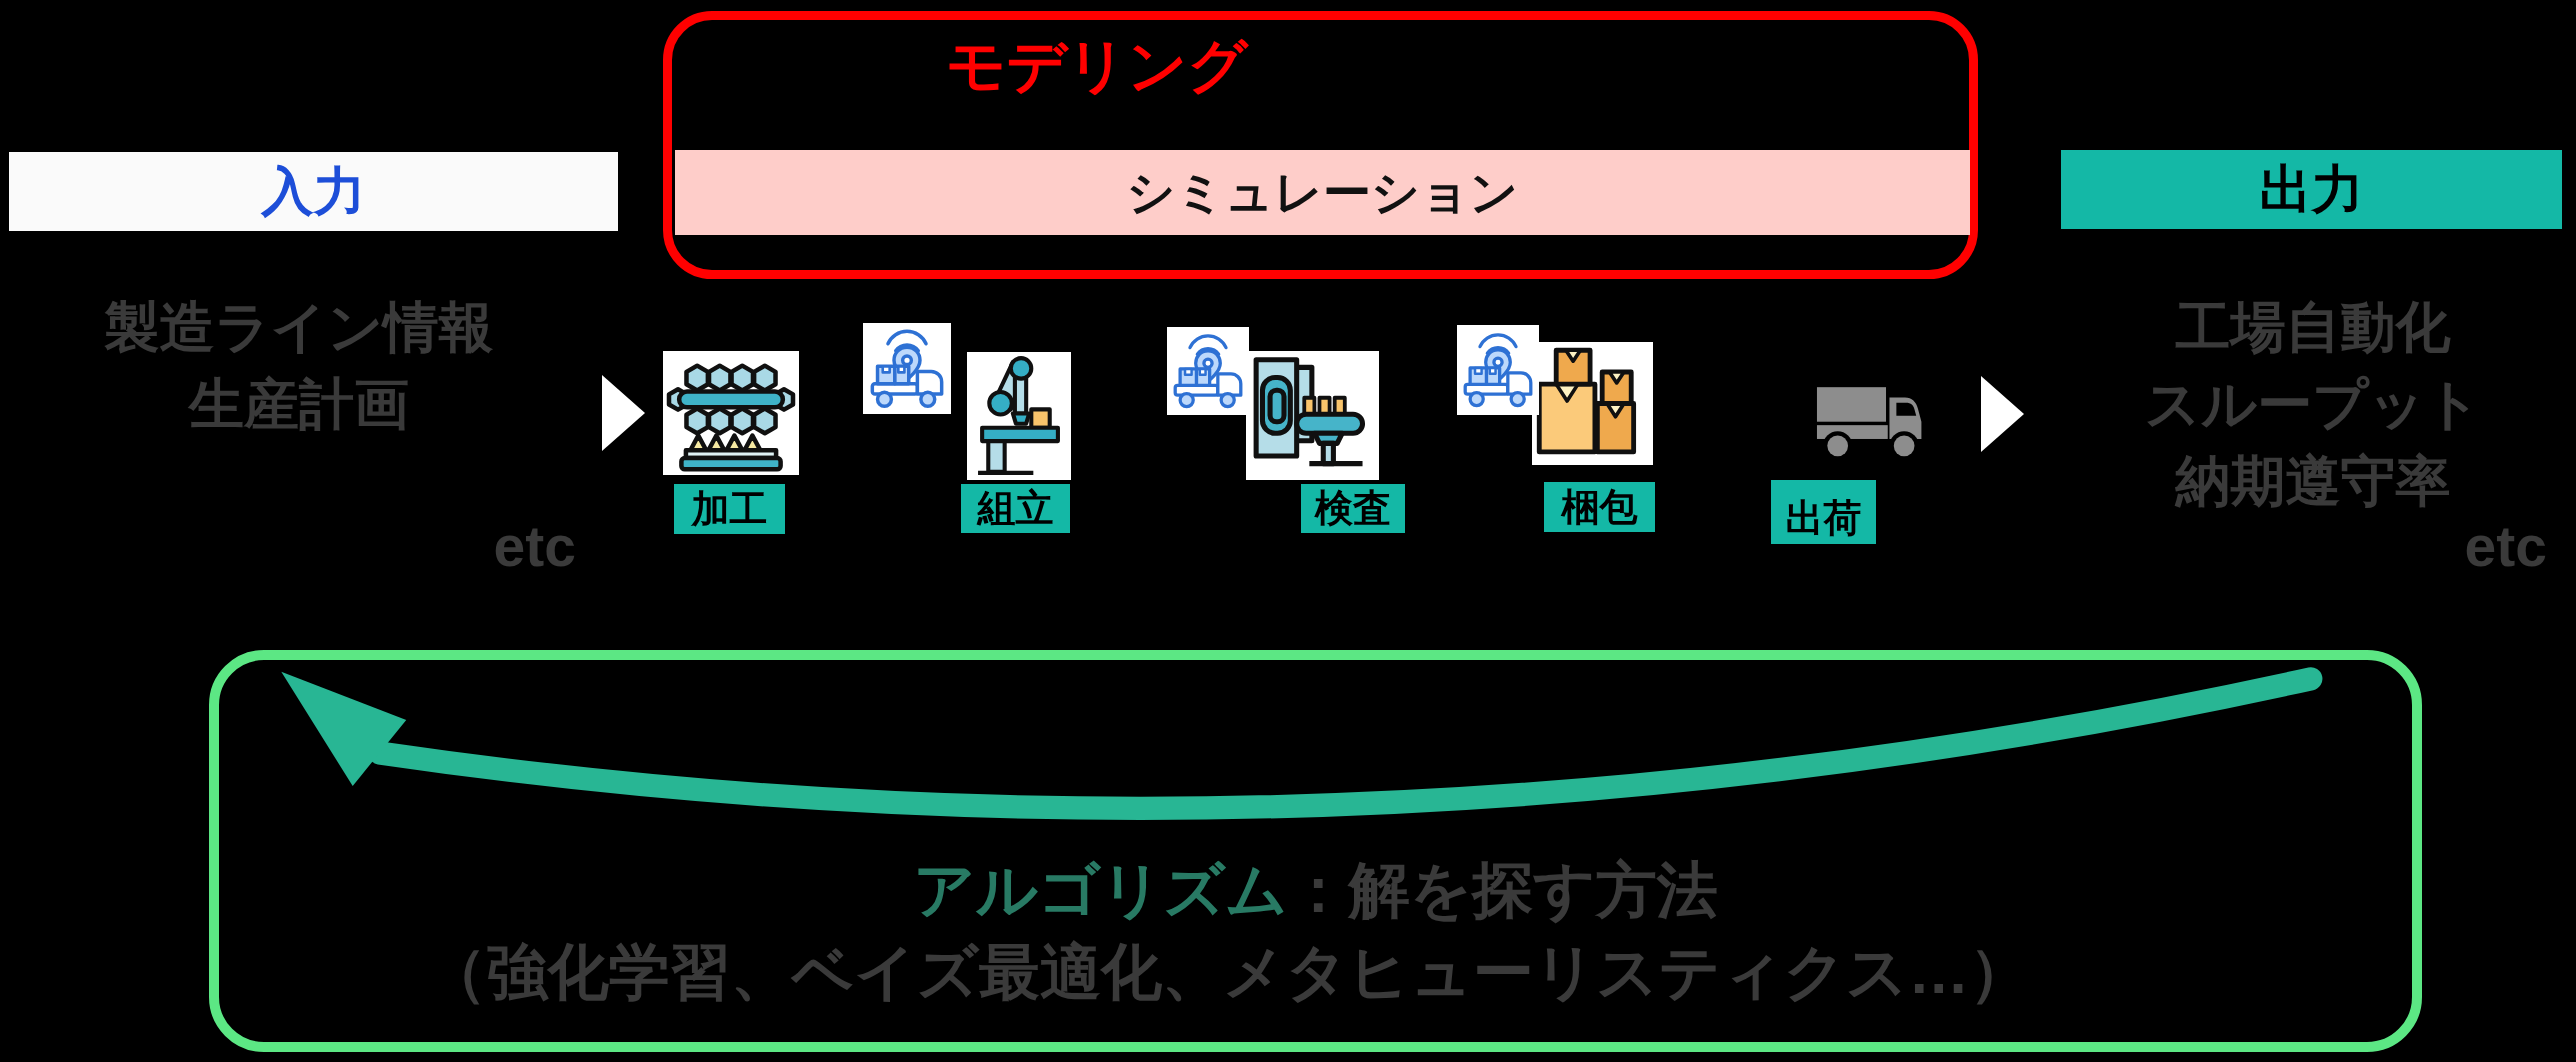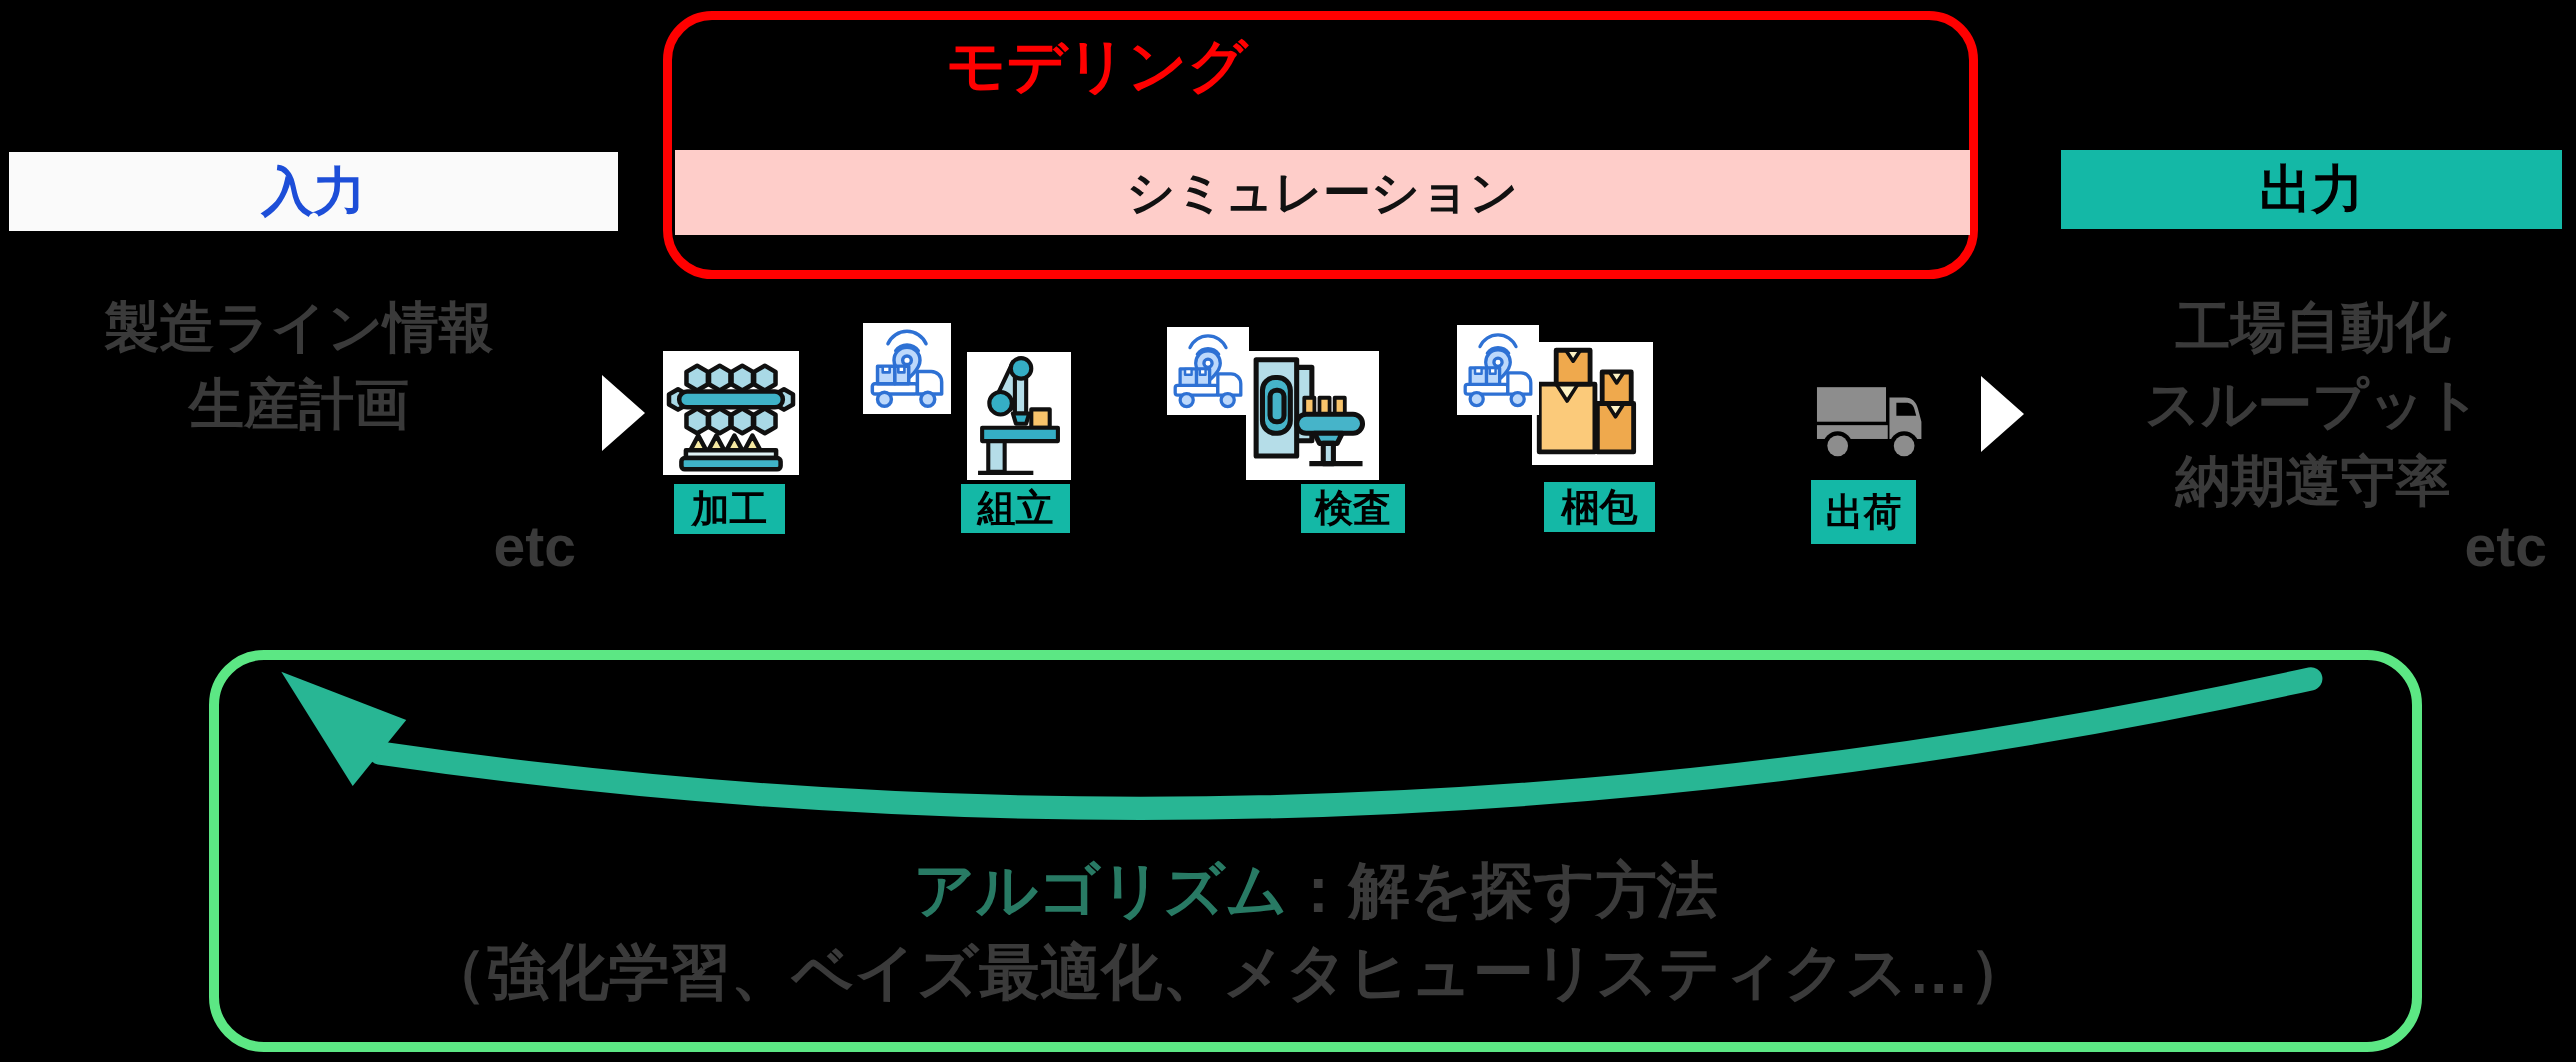--- a/index.html
+++ b/index.html
@@ -45,21 +45,21 @@
   .agv-2{left:1167px;top:327px;width:82px;height:88px;z-index:3;}
   .station-inspection{left:1246px;top:351px;width:133px;height:129px;}
   .agv-3{left:1457px;top:325px;width:82px;height:90px;z-index:3;}
   .station-packing{left:1532px;top:342px;width:121px;height:123px;}
   .shipping-truck{left:1813px;top:382px;width:121px;height:82px;}
   .step-label{background:#14b8a6;color:#000;font-size:38px;font-weight:700;}
   .label-machining{left:674px;top:484px;width:111px;height:50px;}
   .label-assembly{left:961px;top:484px;width:109px;height:49px;}
   .label-inspection{left:1261px;top:484px;width:104px;height:49px;margin-left:40px;}
   .label-packing{left:1544px;top:482px;width:111px;height:50px;}
-  .label-shipping{left:1811px;top:480px;width:105px;height:64px;}
+  .label-shipping{left:1771px;top:480px;width:105px;height:64px;align-items:flex-end;}
   .card svg,.shipping-truck svg{width:100%;height:100%;display:block;}
 
   
   .algorithm-box{left:209px;top:650px;width:2213px;height:402px;border:10.7px solid #5ce784;
                  border-radius:55px;box-sizing:border-box;}
   .feedback-svg{left:0;top:0;width:2576px;height:1063px;pointer-events:none;}
   .algo-line1{left:209px;top:858px;width:2213px;text-align:center;font-size:61px;
               font-weight:700;line-height:64px;}
   .algo-title{color:#287a64;}
   .algo-rest{color:#3a3a3a;}

